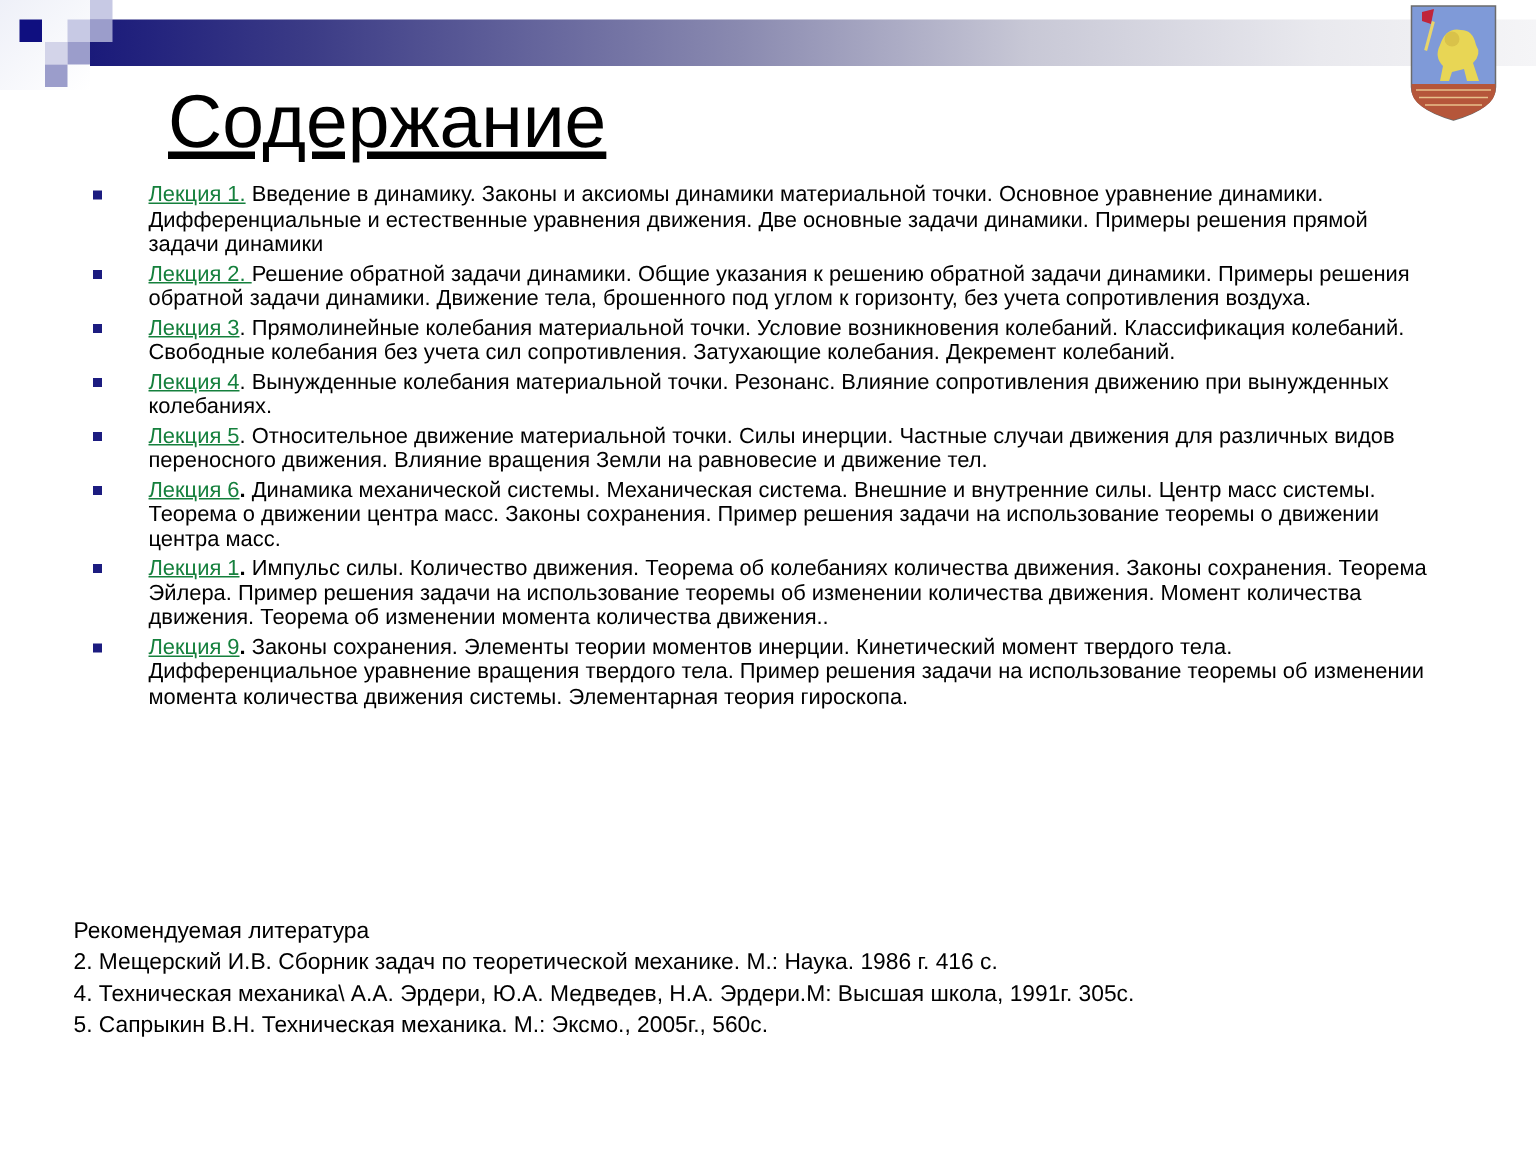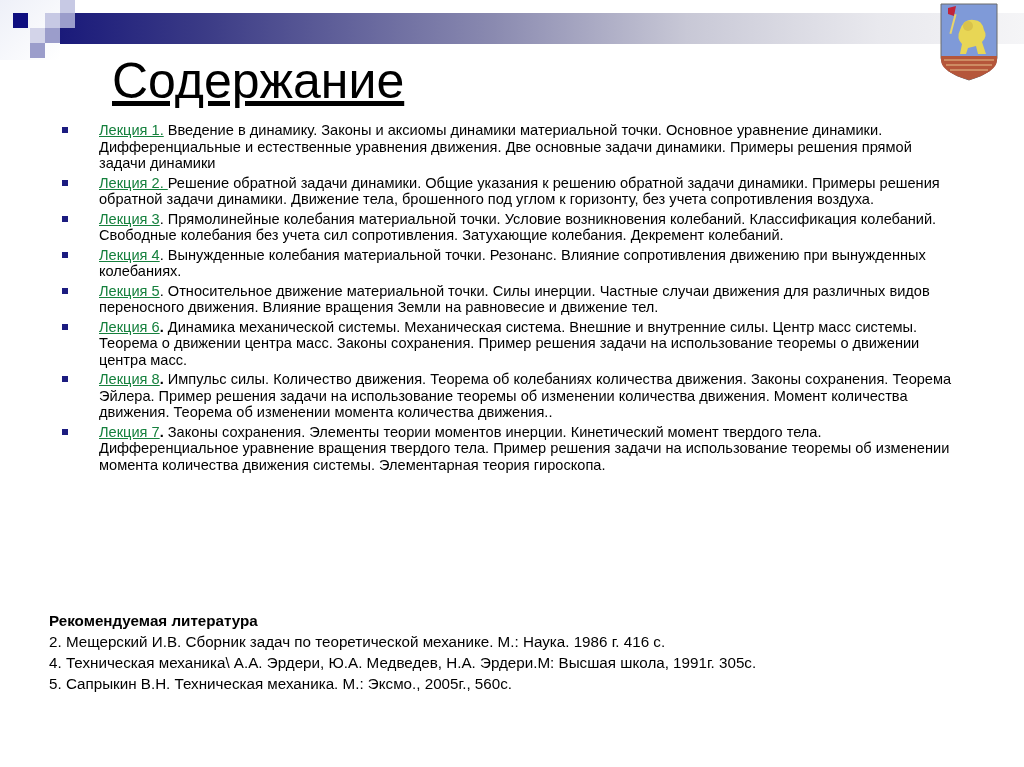--- a/index.html
+++ b/index.html
@@ -29,21 +29,21 @@
     }
     .bullet {
       position: absolute; left: 0; top: 5px; width: 6px; height: 6px; background: #1c1c80;
     }
     .lec-link { color: #15803d; text-decoration: underline; }
     .lec-dot { font-weight: bold; }
     .literature {
       position: absolute; left: 49px; top: 610px; width: 900px;
       font-size: 15.2px; line-height: 21px;
     }
-    .lit-heading { font-weight: bold; }
+    .lit-heading { font-weight: normal; }
   </style>
 </head>
 <body>
 
 <div class="header-bar"></div>
 <div>
   <div class="deco-sq" style="left:0;top:0;width:60px;height:60px;background:linear-gradient(135deg,#eef0f8,#ffffff);"></div>
   <div class="deco-sq" style="left:13px;top:13px;width:15px;height:15px;background:#0f0f80;"></div>
   <div class="deco-sq" style="left:60px;top:0;width:15px;height:13px;background:#c7c9e4;"></div>
   <div class="deco-sq" style="left:45px;top:13px;width:15px;height:15px;background:#c7c9e4;"></div>
@@ -85,25 +85,25 @@
   <li class="lecture">
     <span class="bullet"></span>
     <a class="lec-link">Лекция 5</a><span>.</span><span> Относительное движение материальной точки. Силы инерции. Частные случаи движения для различных видов переносного движения. Влияние вращения Земли на равновесие и движение тел.</span>
   </li>
   <li class="lecture">
     <span class="bullet"></span>
     <a class="lec-link">Лекция 6</a><span class="lec-dot">.</span><span> Динамика механической системы. Механическая система. Внешние и внутренние силы. Центр масс системы. Теорема о движении центра масс. Законы сохранения. Пример решения задачи на использование теоремы о движении центра масс.</span>
   </li>
   <li class="lecture">
     <span class="bullet"></span>
-    <a class="lec-link">Лекция 8</a><span class="lec-dot">.</span><span> Импульс силы. Количество движения. Теорема об колебаниях количества движения. Законы сохранения. Теорема Эйлера. Пример решения задачи на использование теоремы об изменении количества движения. Момент количества движения. Теорема об изменении момента количества движения..</span>
+    <a class="lec-link">Лекция 1</a><span class="lec-dot">.</span><span> Импульс силы. Количество движения. Теорема об колебаниях количества движения. Законы сохранения. Теорема Эйлера. Пример решения задачи на использование теоремы об изменении количества движения. Момент количества движения. Теорема об изменении момента количества движения..</span>
   </li>
   <li class="lecture">
     <span class="bullet"></span>
-    <a class="lec-link">Лекция 7</a><span class="lec-dot">.</span><span> Законы сохранения. Элементы теории моментов инерции. Кинетический момент твердого тела. Дифференциальное уравнение вращения твердого тела. Пример решения задачи на использование теоремы об изменении момента количества движения системы. Элементарная теория гироскопа.</span>
+    <a class="lec-link">Лекция 9</a><span class="lec-dot">.</span><span> Законы сохранения. Элементы теории моментов инерции. Кинетический момент твердого тела. Дифференциальное уравнение вращения твердого тела. Пример решения задачи на использование теоремы об изменении момента количества движения системы. Элементарная теория гироскопа.</span>
   </li>
 </ul>
 
 <div class="literature">
   <div class="lit-heading">Рекомендуемая литература</div>
   <div>2. Мещерский И.В. Сборник задач по теоретической механике. М.: Наука. 1986 г. 416 с.</div>
   <div>4. Техническая механика\ А.А. Эрдери, Ю.А. Медведев, Н.А. Эрдери.М: Высшая школа, 1991г. 305с.</div>
   <div>5. Сапрыкин В.Н. Техническая механика. М.: Эксмо., 2005г., 560с.</div>
 </div>
 

